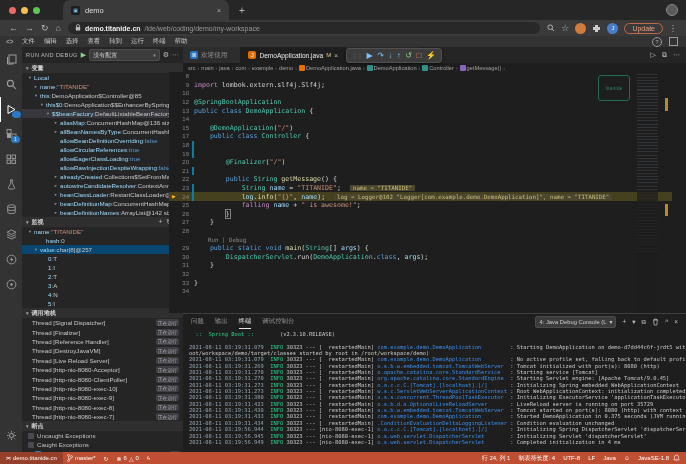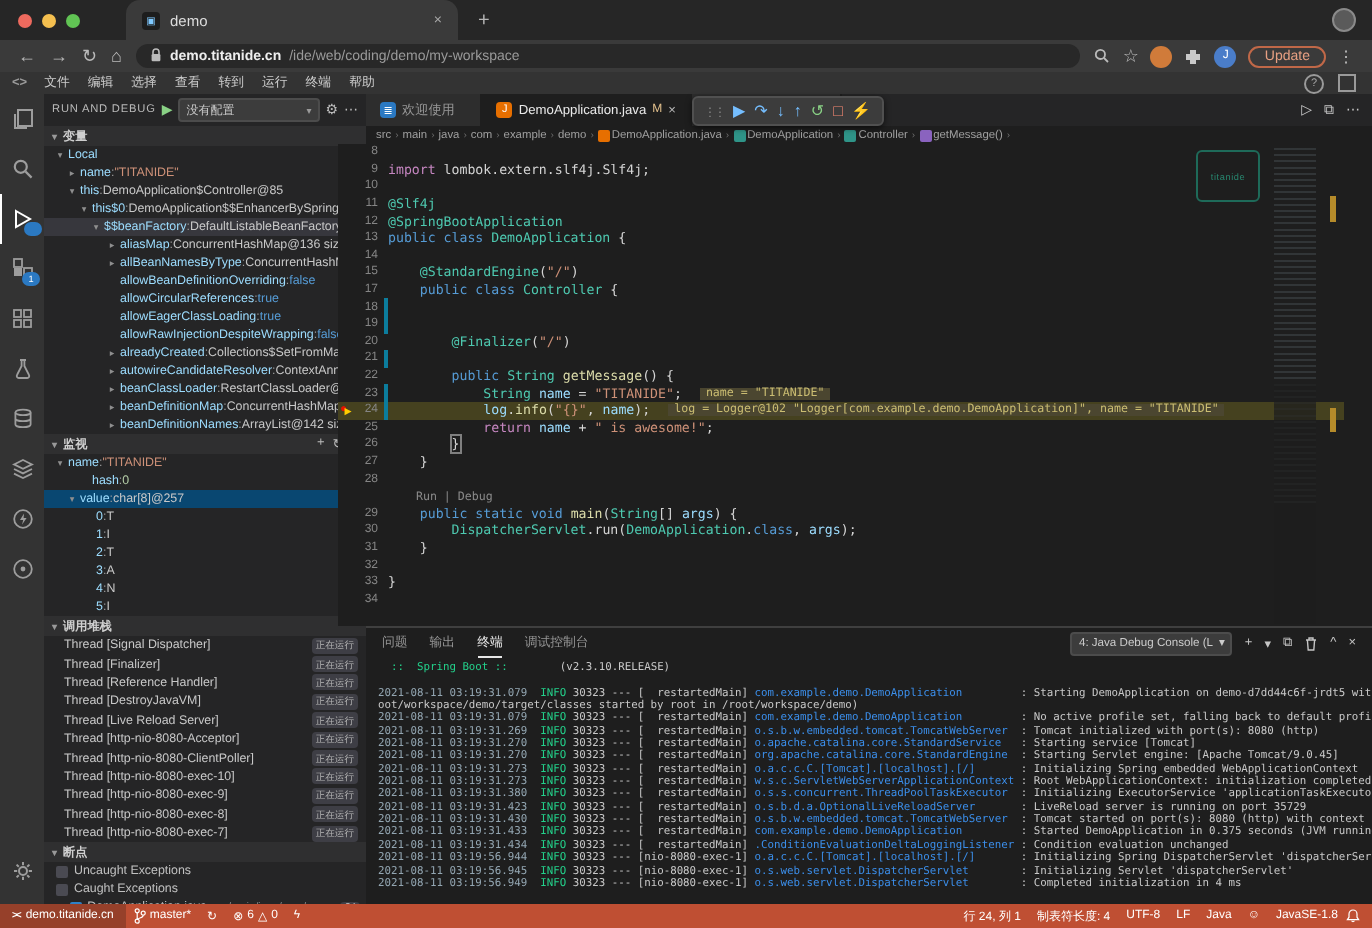--- a/index.html
+++ b/index.html
@@ -691,29 +691,20 @@
         <div class="cl">
           <span class="gut">
             <span class="bpm"></span>
             <span class="ln">10</span>
             <span class="modb"></span>
           </span>
           <span class="code"></span>
 
         </div>
 
-        <div class="cl">
-          <span class="gut">
-            <span class="bpm"></span>
-            <span class="ln">11</span>
-            <span class="modb"></span>
-          </span>
-          <span class="code"><span class="ty">@Slf4j</span></span>
-
-        </div>
 
         <div class="cl">
           <span class="gut">
             <span class="bpm"></span>
             <span class="ln">12</span>
             <span class="modb"></span>
           </span>
           <span class="code"><span class="ty">@SpringBootApplication</span></span>
 
         </div>
@@ -737,21 +728,21 @@
           <span class="code"></span>
 
         </div>
 
         <div class="cl">
           <span class="gut">
             <span class="bpm"></span>
             <span class="ln">15</span>
             <span class="modb"></span>
           </span>
-          <span class="code"><span class="pl">    </span><span class="ty">@StandardEngine</span><span class="pl">(</span><span class="st">"/"</span><span class="pl">)</span></span>
+          <span class="code"><span class="pl">    </span><span class="ty">@DemoApplication</span><span class="pl">(</span><span class="st">"/"</span><span class="pl">)</span></span>
 
         </div>
 
 
         <div class="cl">
           <span class="gut">
             <span class="bpm"></span>
             <span class="ln">17</span>
             <span class="modb"></span>
           </span>
@@ -828,21 +819,21 @@
           <span class="code"><span class="pl">            </span><span class="vr">log</span><span class="pl">.</span><span class="fn">info</span><span class="pl">(</span><span class="st">"{}"</span><span class="pl">, </span><span class="vr">name</span><span class="pl">);</span></span>
           <span class="hint on">log = Logger@102 "Logger[com.example.demo.DemoApplication]", name = "TITANIDE"</span>
         </div>
 
         <div class="cl">
           <span class="gut">
             <span class="bpm"></span>
             <span class="ln">25</span>
             <span class="modb"></span>
           </span>
-          <span class="code"><span class="pl">            </span><span class="pk">return </span><span class="vr">name</span><span class="pl"> + </span><span class="st">" is awesome!"</span><span class="pl">;</span></span>
+          <span class="code"><span class="pl">            </span><span class="pk">falling </span><span class="vr">name</span><span class="pl"> + </span><span class="st">" is awesome!"</span><span class="pl">;</span></span>
 
         </div>
 
         <div class="cl">
           <span class="gut">
             <span class="bpm"></span>
             <span class="ln">26</span>
             <span class="modb"></span>
           </span>
           <span class="code"><span class="pl">        </span><span class="brkt">}</span></span>

